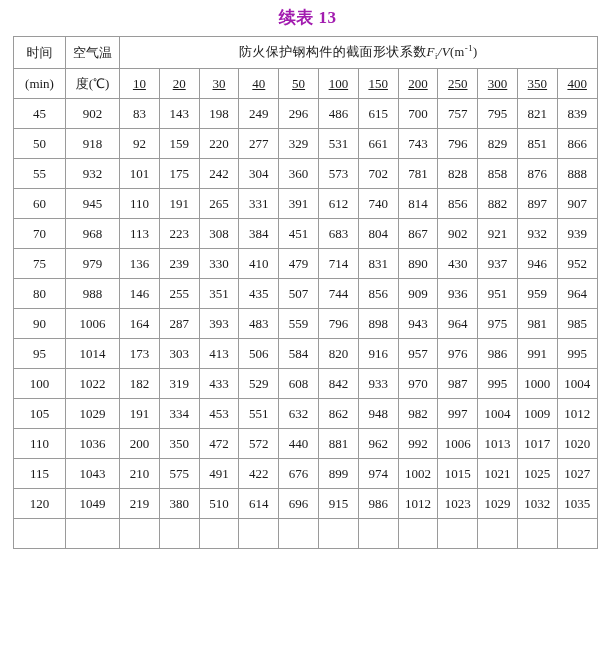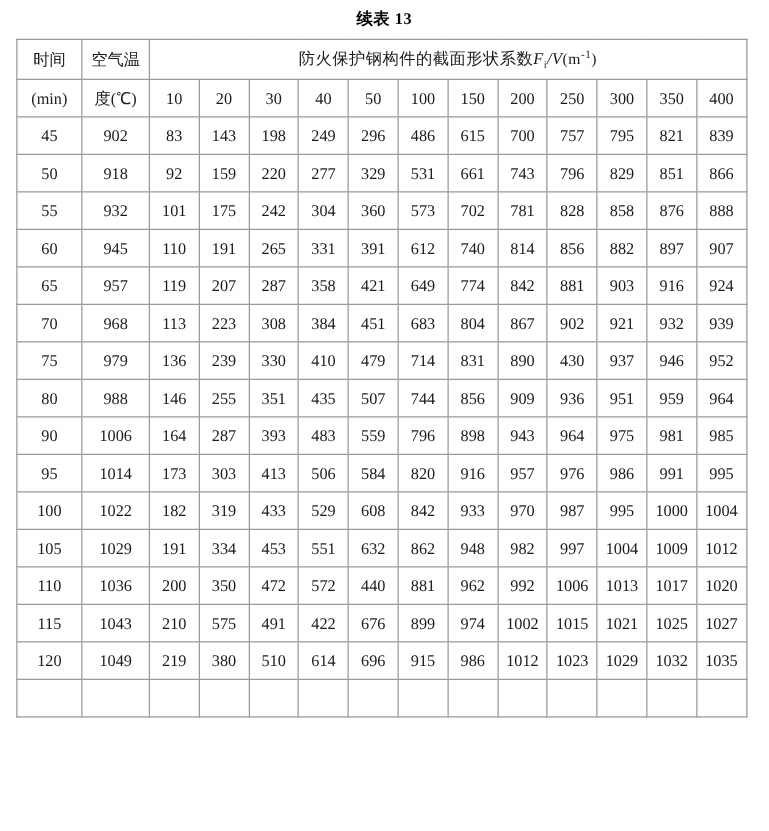--- a/index.html
+++ b/index.html
@@ -17,27 +17,27 @@
   .page {
     position: relative;
     width: 615px;
     height: 665px;
     box-sizing: border-box;
     padding: 0;
     overflow: hidden;
   }
   .table-caption {
     text-align: center;
-    font-size: 13px;
+    font-size: 17px;
     font-weight: bold;
     font-family: "Liberation Serif", serif;
     letter-spacing: 0.5px;
     padding-top: 6px;
     padding-bottom: 7px;
-    color: #000000;
+    color: #a21caf;
   }
   table.data {
     border-collapse: collapse;
     width: 584px;
     margin-left: 13px;
     table-layout: fixed;
   }
   table.data td, table.data th {
     border: 1px solid #9a9a9a;
     text-align: center;
@@ -55,20 +55,21 @@
   
   .hdr-time, .hdr-temp {
     font-size: 13.5px;
   }
   .hdr-span {
     font-size: 13.5px;
     letter-spacing: 0.4px;
   }
   .hdr-sub {
     font-size: 12.5px;
+    text-decoration: underline;
   }
   .col-time { width: 52px; }
   .col-temp { width: 54px; }
   .col-v    { width: 39.8px; }
 
   
   tr.block-start td {
     border-top: 1px solid #6e6e6e;
   }
   td.num {
@@ -208,36 +209,20 @@
         <td class="num">331</td>
         <td class="num">391</td>
         <td class="num">612</td>
         <td class="num">740</td>
         <td class="num">814</td>
         <td class="num">856</td>
         <td class="num">882</td>
         <td class="num">897</td>
         <td class="num">907</td>
       </tr>
-      <tr class="block-start">
-        <td>65</td>
-        <td>957</td>
-        <td class="num">119</td>
-        <td class="num">207</td>
-        <td class="num">287</td>
-        <td class="num">358</td>
-        <td class="num">421</td>
-        <td class="num">649</td>
-        <td class="num">774</td>
-        <td class="num">842</td>
-        <td class="num">881</td>
-        <td class="num">903</td>
-        <td class="num">916</td>
-        <td class="num">924</td>
-      </tr>
       <tr>
         <td>70</td>
         <td>968</td>
         <td class="num">113</td>
         <td class="num">223</td>
         <td class="num">308</td>
         <td class="num">384</td>
         <td class="num">451</td>
         <td class="num">683</td>
         <td class="num">804</td>

